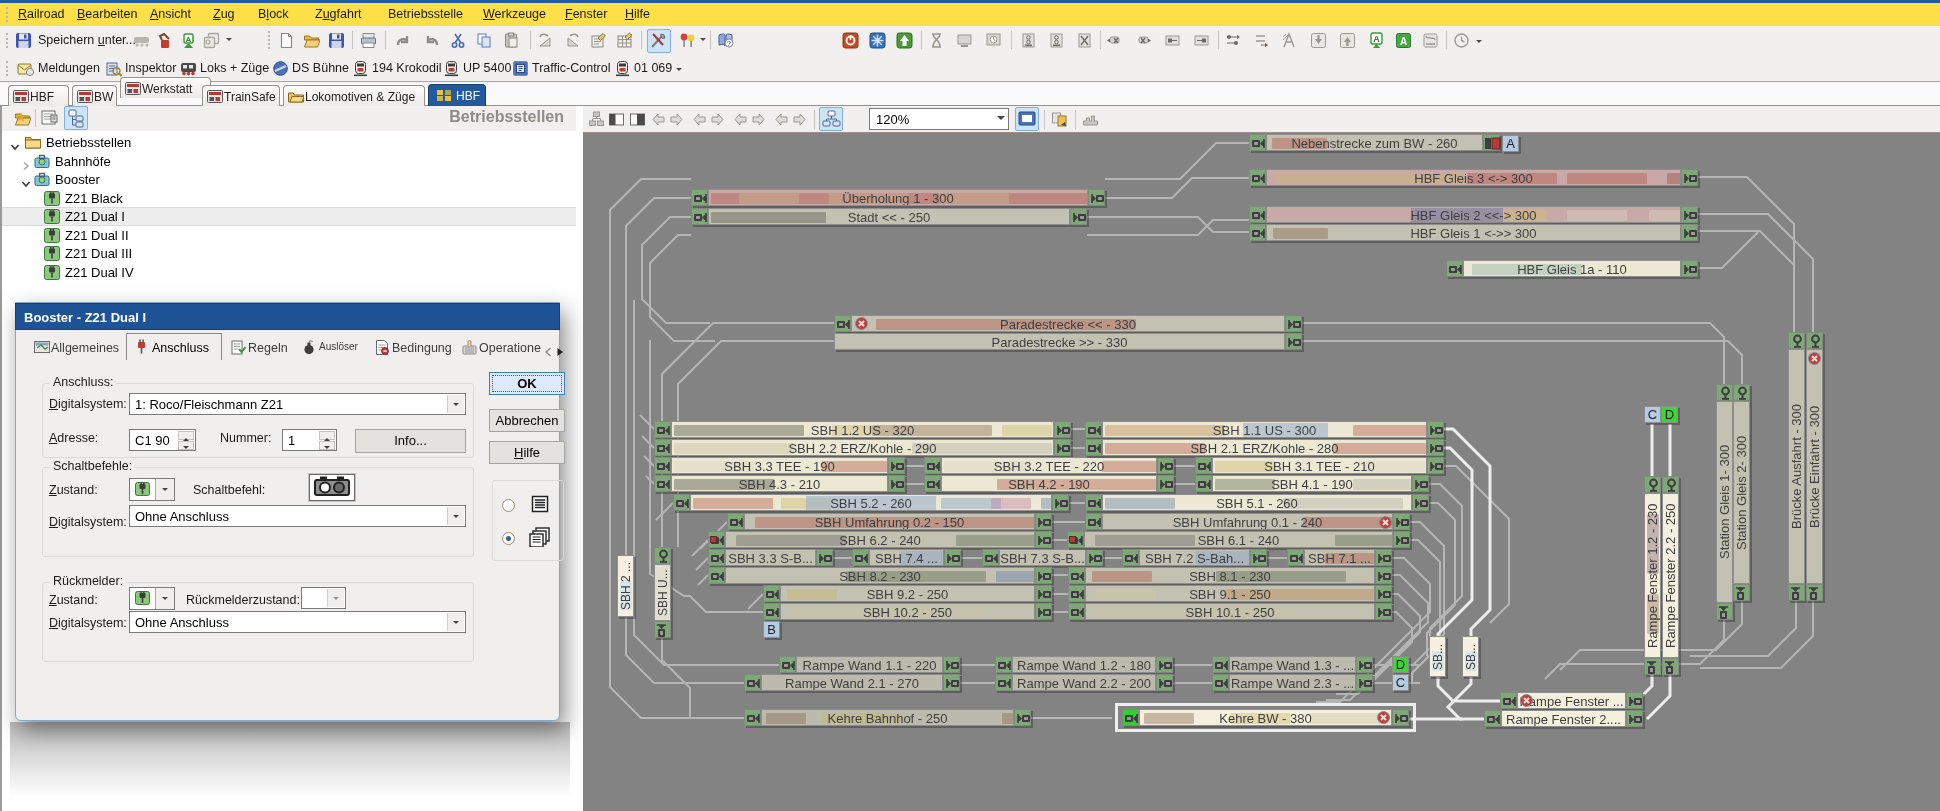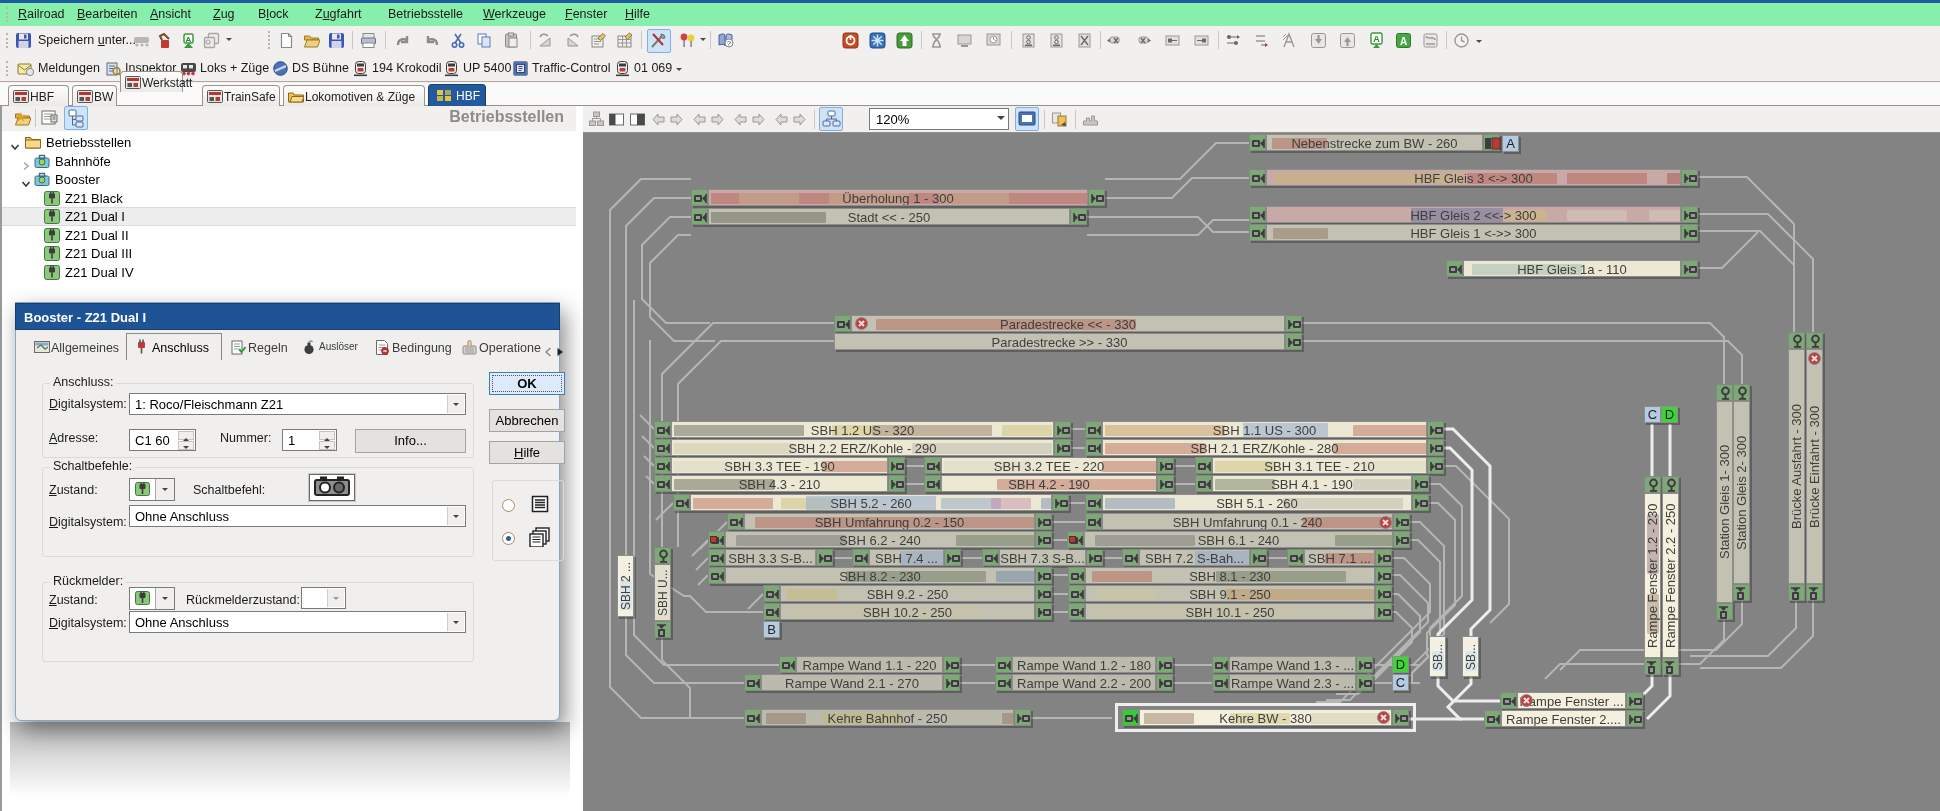--- a/index.html
+++ b/index.html
@@ -10,21 +10,21 @@
 .bod{position:absolute;top:0;height:17px;overflow:hidden;border:1px solid #8d8d8d}
 .cap{position:absolute;top:0;width:17px;height:17px;background:#7ea878;border:1px solid #7d8a7c}
 .lbl{position:absolute;top:0;left:0;right:0;text-align:center;line-height:17px}
 .tr{position:absolute;top:3px;height:11px;border-radius:1px;opacity:.42}
 .vblk{position:absolute;width:17px;font-size:13px;color:#3e3e3e;box-shadow:2px 2px 0 rgba(45,45,45,.42)}
 .vlbl{position:absolute;left:0;top:0;width:100%;height:100%;display:flex;align-items:center;justify-content:center;writing-mode:vertical-rl;transform:rotate(180deg);white-space:nowrap}
 .chip{position:absolute;width:17px;height:17px;border:1px solid #8d8d8d;font-size:13px;text-align:center;line-height:16px;color:#222;box-shadow:2px 2px 0 rgba(45,45,45,.42)}
 </style></head><body>
 
 <div class="ab" style="left:0;top:0;width:1940px;height:3px;background:#1d5ca0"></div>
-<div class="ab" style="left:0;top:3px;width:1940px;height:23px;background:#86efac">
+<div class="ab" style="left:0;top:3px;width:1940px;height:23px;background:#fde047">
 <div class="ab" style="left:6px;top:4px;width:3px;height:15px;border-left:2px dotted #b9b6b2"></div>
 <div class="mi" style="left:18px"><u>R</u>ailroad</div>
 <div class="mi" style="left:77px"><u>B</u>earbeiten</div>
 <div class="mi" style="left:150px"><u>A</u>nsicht</div>
 <div class="mi" style="left:213px"><u>Z</u>ug</div>
 <div class="mi" style="left:258px">B<u>l</u>ock</div>
 <div class="mi" style="left:315px">Z<u>u</u>gfahrt</div>
 <div class="mi" style="left:388px">Betriebsstelle</div>
 <div class="mi" style="left:483px"><u>W</u>erkzeuge</div>
 <div class="mi" style="left:565px"><u>F</u>enster</div>
@@ -321,21 +321,21 @@
   </div>
 <div class="ab" style="left:72px;top:85px;width:45px;height:21px;background:linear-gradient(#fdfdfc,#eceae7);border:1px solid #9a938b;border-bottom:none;border-radius:4px 4px 0 0;color:#222;font-size:12px">
     <span style="position:absolute;left:4px;top:4px"><svg width="16" height="13">
         <rect x="0.5" y="0.5" width="15" height="12" rx="1" fill="#e8e6e2" stroke="#555"></rect>
         <rect x="2" y="2" width="12" height="3" fill="#b03a3a"></rect>
         <rect x="2.5" y="7" width="4.5" height="4" fill="#555"></rect>
         <rect x="8.5" y="7" width="4.5" height="4" fill="#b03a3a"></rect>
       </svg></span>
     <span style="position:absolute;left:21px;top:4px">BW</span>
   </div>
-<div class="ab" style="left:120px;top:71px;width:63px;height:21px;background:linear-gradient(#fdfdfc,#eceae7);border:1px solid #9a938b;border-bottom:none;border-radius:4px 4px 0 0;color:#222;font-size:12px">
+<div class="ab" style="left:120px;top:77px;width:91px;height:21px;background:linear-gradient(#fdfdfc,#eceae7);border:1px solid #9a938b;border-bottom:none;border-radius:4px 4px 0 0;color:#222;font-size:12px">
     <span style="position:absolute;left:4px;top:4px"><svg width="16" height="13">
         <rect x="0.5" y="0.5" width="15" height="12" rx="1" fill="#e8e6e2" stroke="#555"></rect>
         <rect x="2" y="2" width="12" height="3" fill="#b03a3a"></rect>
         <rect x="2.5" y="7" width="4.5" height="4" fill="#555"></rect>
         <rect x="8.5" y="7" width="4.5" height="4" fill="#b03a3a"></rect>
       </svg></span>
     <span style="position:absolute;left:21px;top:4px">Werkstatt</span>
   </div>
 <div class="ab" style="left:202px;top:85px;width:78px;height:21px;background:linear-gradient(#fdfdfc,#eceae7);border:1px solid #9a938b;border-bottom:none;border-radius:4px 4px 0 0;color:#222;font-size:12px">
     <span style="position:absolute;left:4px;top:4px"><svg width="16" height="13">
@@ -509,21 +509,21 @@
 <div class="ab" style="left:34px;top:72px;background:#f0efee;padding:0 3px;font-size:12.5px;color:#1a1a1a">Anschluss:</div>
 <div class="ab" style="left:33px;top:94px;font-size:12.5px;color:#1a1a1a"><u>D</u>igitalsystem:</div>
 <div class="ab" style="left:113px;top:90px;width:337px;height:22px;background:#fff;border:1px solid #7a7a7a">
       <span style="position:absolute;left:5px;top:3px;font-size:13px;color:#000">1: Roco/Fleischmann Z21</span>
       <span style="position:absolute;right:1px;top:1px;bottom:1px;width:17px;background:#f0efee;border-left:1px solid #d0cec9">
         <span style="position:absolute;left:5px;top:8px;width:0;height:0;border:3.5px solid transparent;border-top-color:#444"></span>
       </span>
     </div>
 <div class="ab" style="left:33px;top:128px;font-size:12.5px;color:#1a1a1a"><u>A</u>dresse:</div>
 <div class="ab" style="left:113px;top:126px;width:67px;height:22px;background:#fff;border:1px solid #7a7a7a">
-      <span style="position:absolute;left:5px;top:3px;font-size:13px;color:#000">C1 60</span>
+      <span style="position:absolute;left:5px;top:3px;font-size:13px;color:#000">C1 90</span>
       <span style="position:absolute;right:1px;top:1px;width:16px;height:9px;background:#f0efee;border:1px solid #c5c3bf">
         <span style="position:absolute;left:4px;top:2.5px;width:0;height:0;border:3px solid transparent;border-bottom-color:#444"></span>
       </span>
       <span style="position:absolute;right:1px;top:11px;width:16px;height:9px;background:#f0efee;border:1px solid #c5c3bf">
         <span style="position:absolute;left:4px;top:3.5px;width:0;height:0;border:3px solid transparent;border-top-color:#444"></span>
       </span>
     </div>
 <div class="ab" style="left:204px;top:128px;font-size:12.5px;color:#1a1a1a">Nummer:</div>
 <div class="ab" style="left:266px;top:126px;width:55px;height:22px;background:#fff;border:1px solid #7a7a7a">
       <span style="position:absolute;left:5px;top:3px;font-size:13px;color:#000">1</span>

